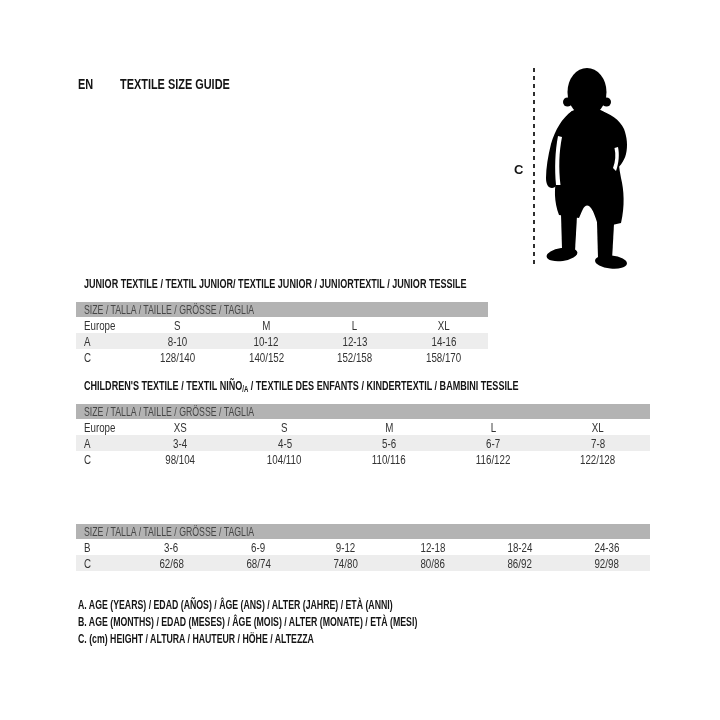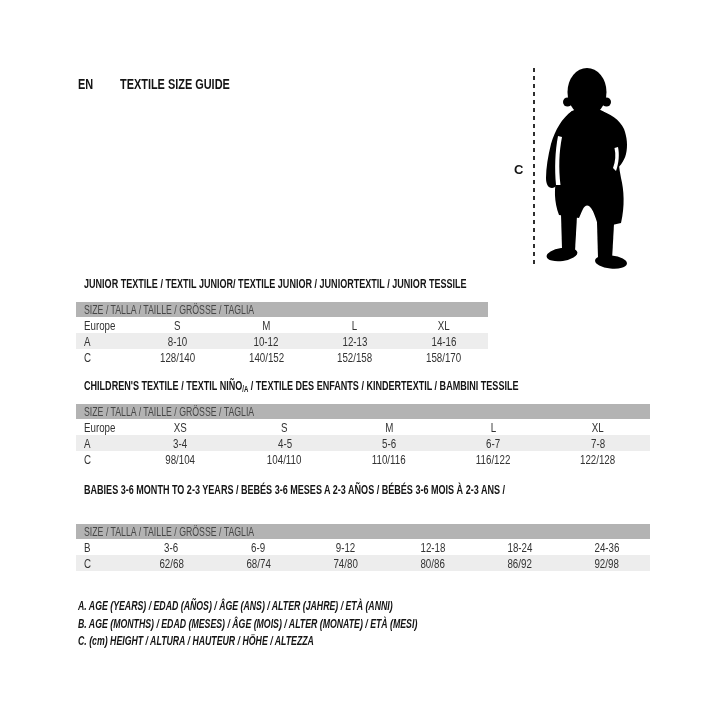--- a/index.html
+++ b/index.html
@@ -31,21 +31,21 @@
            color:#474747; font-size:12.5px; --sx:0.70; }
   .trow  { display:flex; height:16px; align-items:flex-end; }
   .trow.stripe { background:#ededed; }
   .tlabel { padding-left:8px; box-sizing:border-box; --sx:0.78; }
   .t1 .tlabel { width:57px; }
   .t2 .tlabel, .t3 .tlabel { width:52px; }
   .tcell { flex:1; text-align:center; }
 
   
   .legend-block { position:absolute; left:78px; top:596px; font-size:12.5px; font-weight:700; --sx:0.70; }
-  .legend-line  { height:17.3px; display:flex; align-items:flex-end;font-style:italic; }
+  .legend-line  { height:17.3px; display:flex; align-items:center; }
 </style>
 </head>
 <body>
 
 <div class="canvas">
 
   <div class="lang-block">
     <div class="lang-row">
       <span class="lang-code"><span class="cx">EN</span></span>
       <span class="cx">TEXTILE SIZE GUIDE</span>
@@ -133,21 +133,20 @@
       <div class="tlabel"><span class="cx">C</span></div>
       <div class="tcell"><span class="cxc">98/104</span></div>
       <div class="tcell"><span class="cxc">104/110</span></div>
       <div class="tcell"><span class="cxc">110/116</span></div>
       <div class="tcell"><span class="cxc">116/122</span></div>
       <div class="tcell"><span class="cxc">122/128</span></div>
     </div>
   </div>
 
   <div class="sec-title" style="top:481px">
-    <div><span class="cx">BABIES 3-6 MONTH TO 2-3 YEARS / BEBÉS 3-6 MESES A 2-3 AÑOS / BÉBÉS 3-6 MOIS À 2-3 ANS /</span></div>
   </div>
   <div class="sg-table t3" style="top:524px; width:574px">
     <div class="tbar">
       <span class="cx">SIZE / TALLA / TAILLE / GRÖSSE / TAGLIA</span>
     </div>
     <div class="trow">
       <div class="tlabel"><span class="cx">B</span></div>
       <div class="tcell"><span class="cxc">3-6</span></div>
       <div class="tcell"><span class="cxc">6-9</span></div>
       <div class="tcell"><span class="cxc">9-12</span></div>

